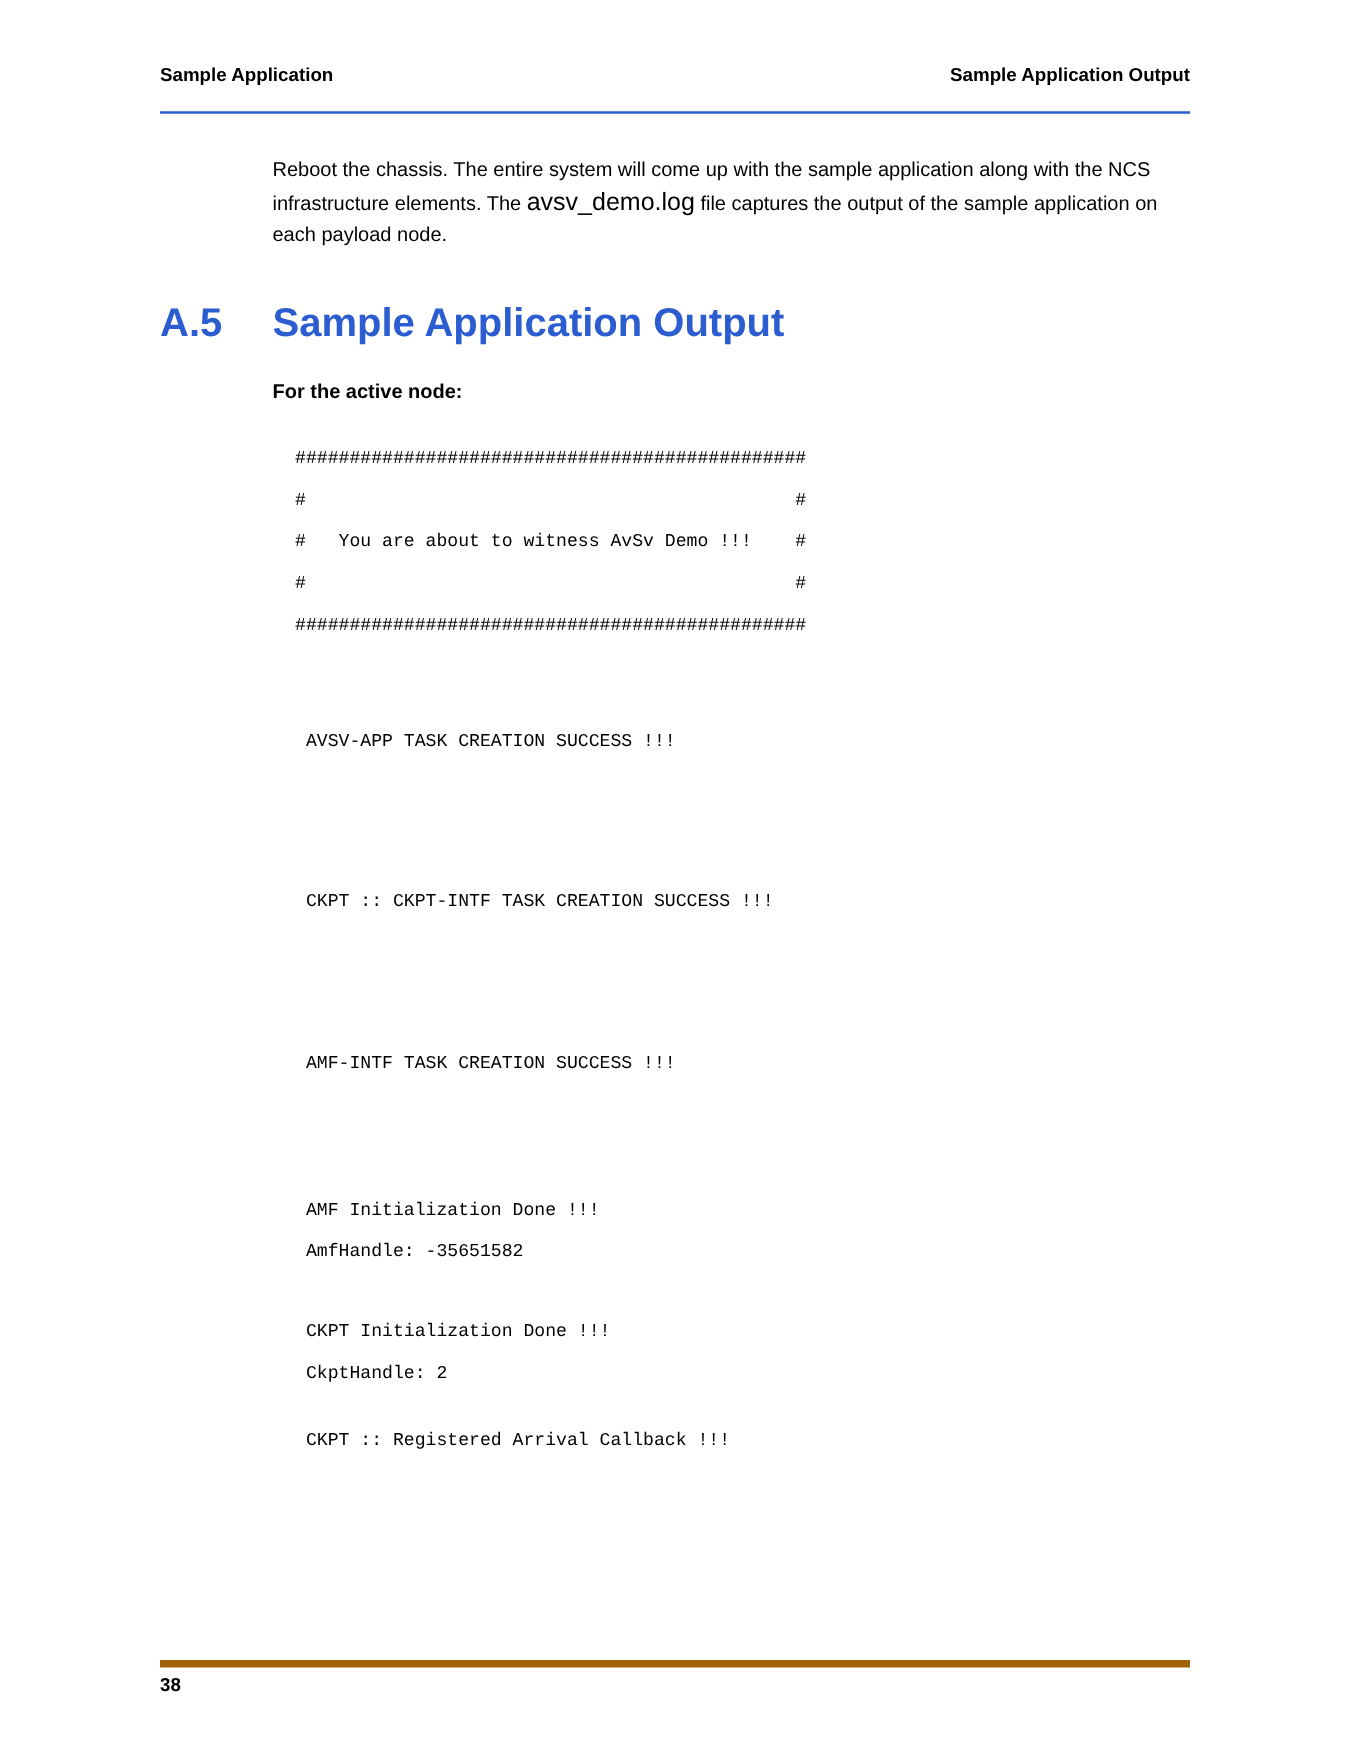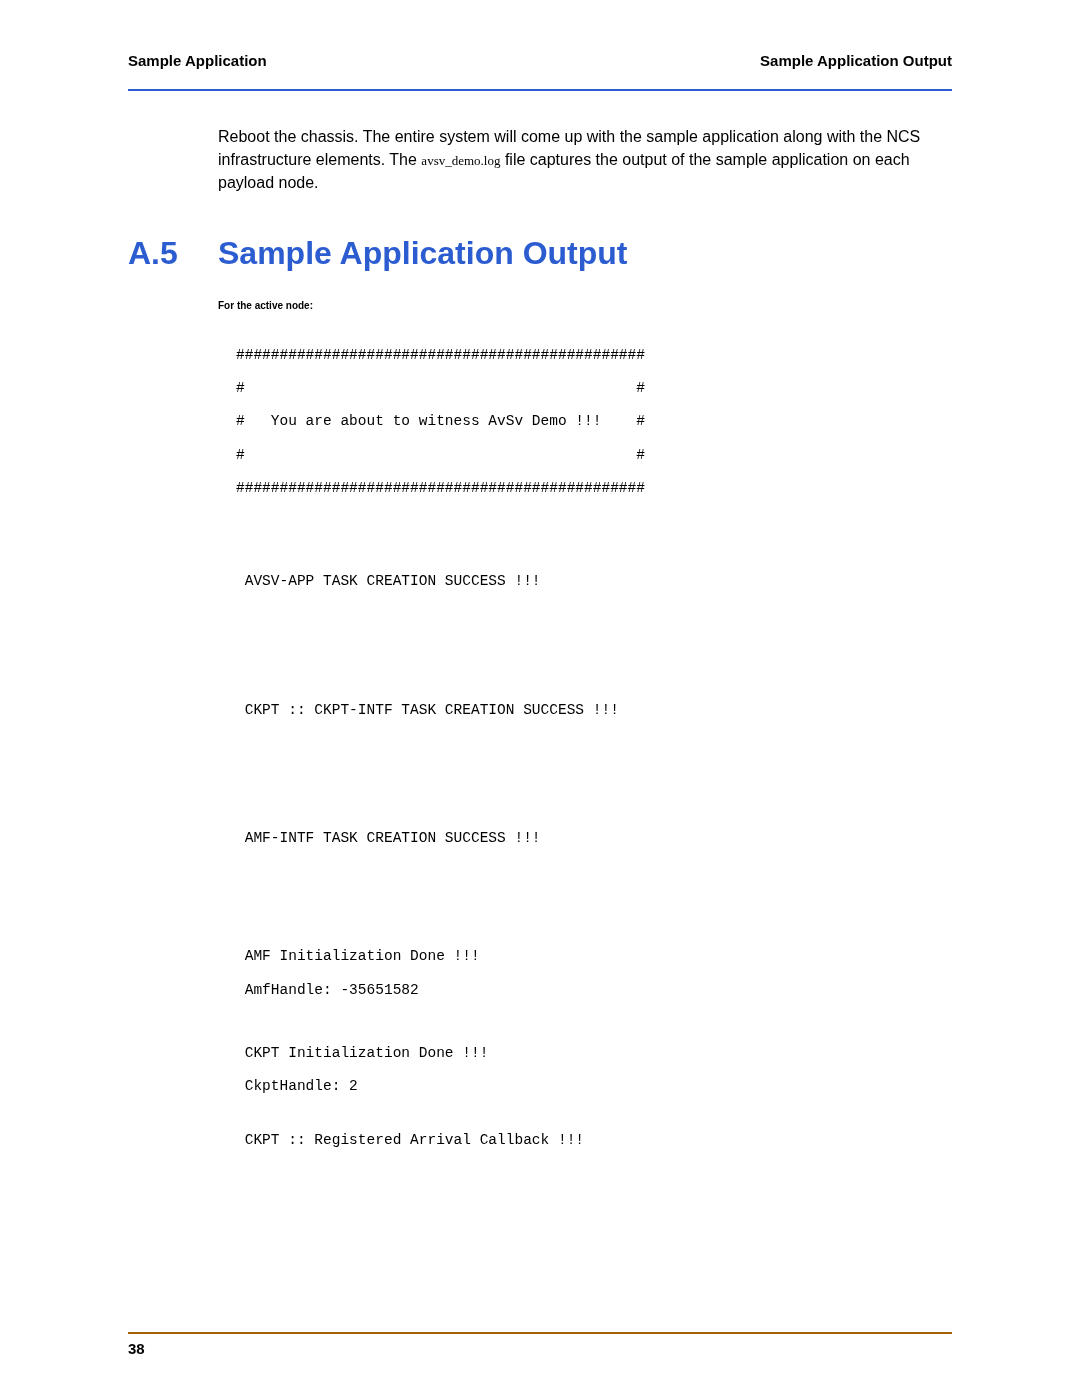--- a/index.html
+++ b/index.html
@@ -23,57 +23,57 @@
     .body-area {
       padding-left: 90px;
       padding-top: 34px;
     }
     .intro-para {
       font-size: 16px;
       line-height: 1.45;
       margin-bottom: 40px;
     }
     .intro-para .mono {
-      font-family: Liberation Serif, serif;
-      font-size: 13px;
+      font-family: Liberation Sans, sans-serif;
+      font-size: 20px;
     }
     .section-heading {
       display: flex;
       gap: 26px;
       color: #2b5cd0;
       font-family: Arial, Helvetica, sans-serif;
       font-weight: bold;
       font-size: 32px;
       margin-left: -90px;
       margin-bottom: 28px;
     }
     .section-heading .num { min-width: 64px; }
     .subhead {
       font-weight: bold;
-      font-size: 10px;
+      font-size: 16px;
       margin-bottom: 28px;
     }
     .code-block {
       font-family: "Courier New", Courier, monospace;
       font-size: 14.5px;
       line-height: 2.3;
       white-space: pre;
       padding-left: 18px;
     }
     .gap1 { height: 60px; }
     .gap2 { height: 95px; }
     .gap3 { height: 85px; }
     .gap4 { height: 30px; }
     .gap5 { height: 20px; }
     .footer-row {
       position: absolute;
       left: 128px;
       right: 128px;
       bottom: 40px;
-      border-top: 2px solid #a16207;
+      border-top: 6px solid #a16207;
       padding-top: 6px;
       display: flex;
       justify-content: space-between;
       font-size: 15px;
       font-weight: bold;
     }
     .footer-row .ref .docnum { font-style: italic; }
   </style>
 </head>
 <body>

